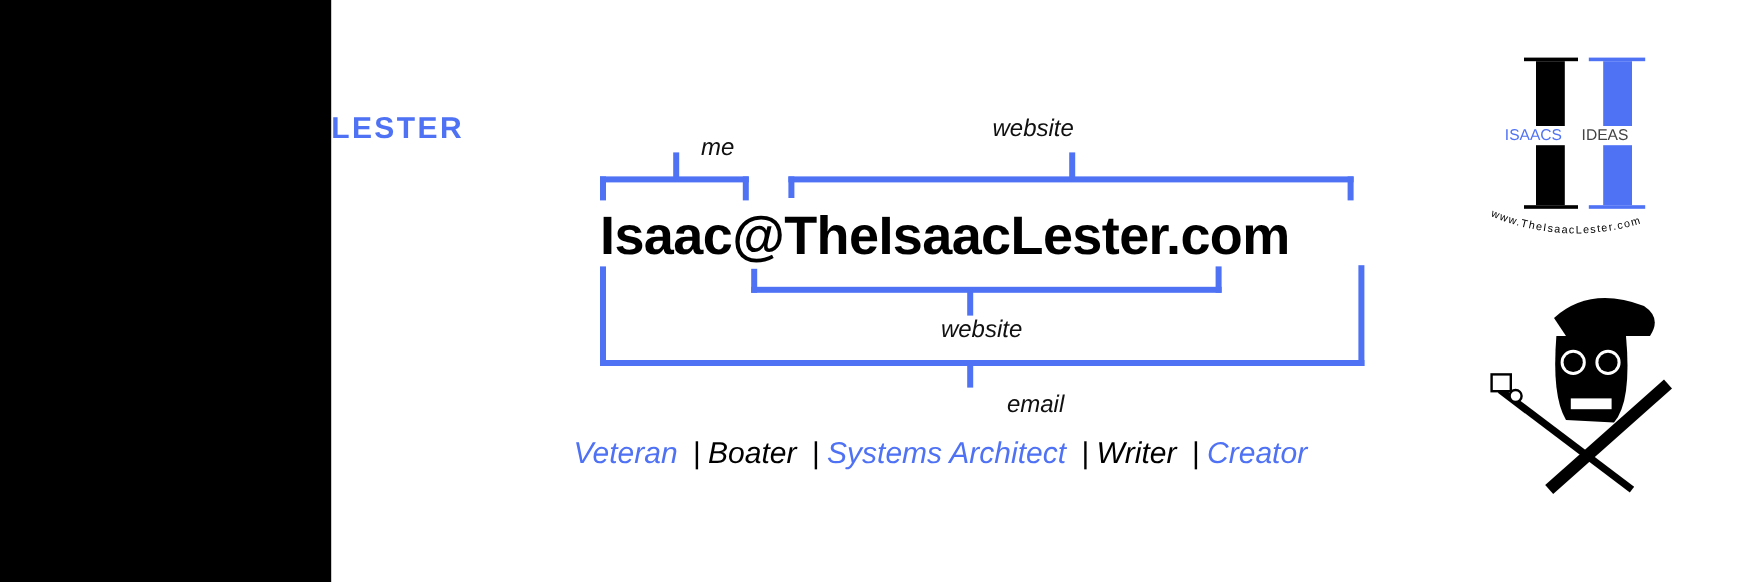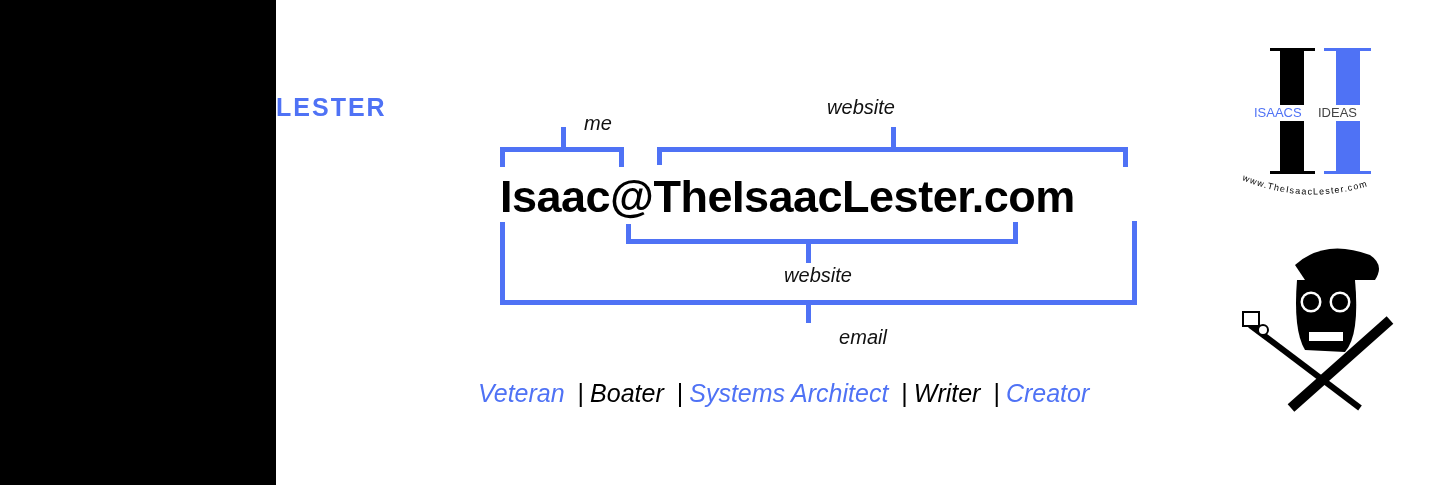--- a/index.html
+++ b/index.html
@@ -5,21 +5,21 @@
   html, body { margin:0; padding:0; }
   body { width:1456px; height:485px; position:relative; background:#ffffff; overflow:hidden;
          font-family:"Liberation Sans", sans-serif; }
   .left-panel { position:absolute; left:0; top:0; width:276px; height:485px; background:#000; }
   .brand { position:absolute; top:93px; left:181px; font-size:25px; letter-spacing:2px; white-space:nowrap; }
   .brand .first { color:#000000; font-weight:400; }
   .brand .last { color:#4f72f5; font-weight:700; margin-left:10px; }
   .b { position:absolute; background:#4f72f5; }
   .lbl { position:absolute; font-style:italic; font-size:20px; color:#111; transform:translateX(-50%); white-space:nowrap; }
   .email { position:absolute; top:171px; left:500px; font-size:45px; font-weight:700; color:#000; letter-spacing:-0.5px; white-space:nowrap; }
-  .roles { position:absolute; top:379px; left:478px; font-size:25px; font-style:italic; white-space:nowrap; }
+  .roles { position:absolute; top:364px; left:478px; font-size:25px; font-style:italic; white-space:nowrap; }
   .roles .blue { color:#4f72f5; }
   .roles .black { color:#000; }
   .roles .sep { color:#000; font-style:normal; margin:0 6px; }
   .logo { position:absolute; left:1240px; top:45px; width:150px; height:160px;text-decoration:underline; }
   .skull { position:absolute; left:1235px; top:240px; width:170px; height:175px; }
 </style>
 </head>
 <body>
 
 <div class="left-panel"></div>

